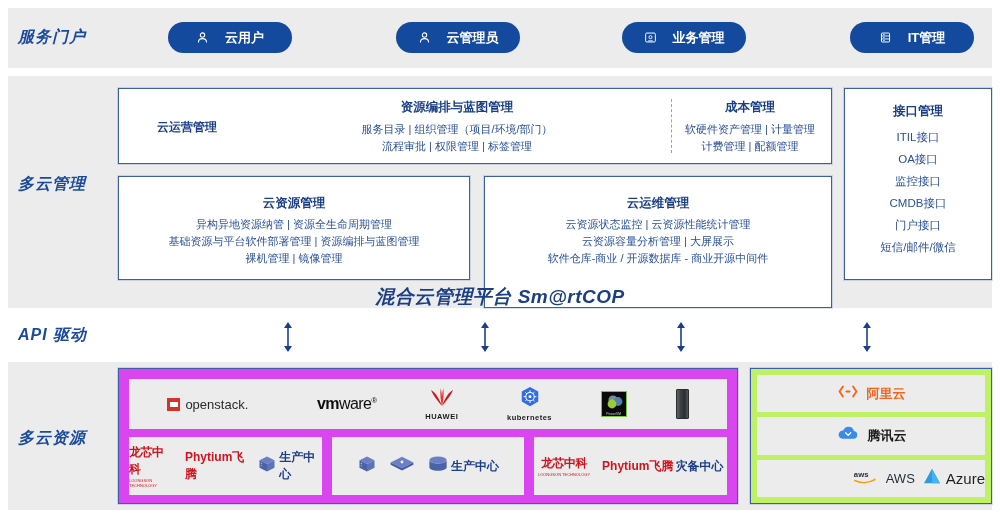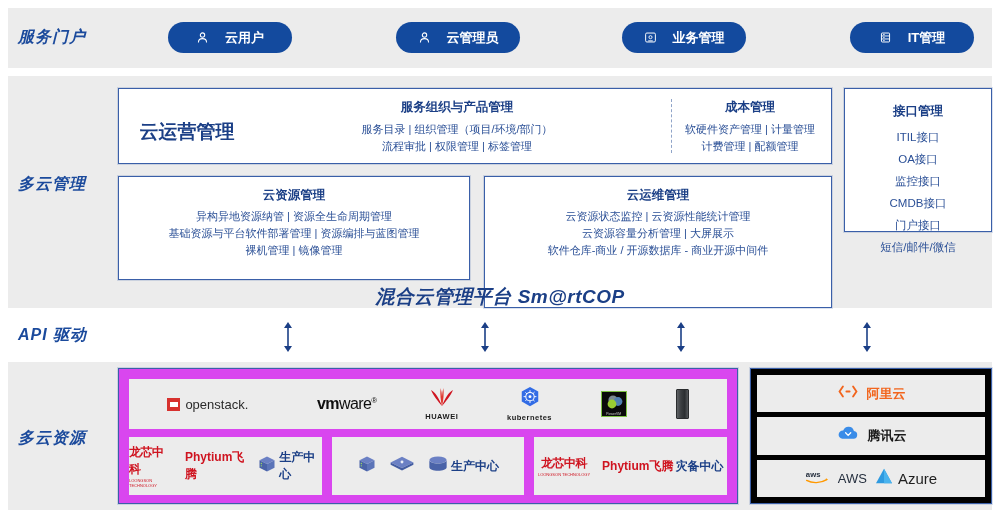--- a/index.html
+++ b/index.html
@@ -67,39 +67,39 @@
     color: #2a4f96;
     text-align: center;
     line-height: 17px;
     white-space: nowrap;
   }
 
   
   #card-ops { left: 118px; top: 88px; width: 714px; height: 76px; }
   #card-ops .side-name {
     position: absolute; left: 16px; top: 30px; width: 104px;
-    text-align: center; font-size: 19px; font-weight: bold; color: #1b3f86;
+    text-align: center; font-size: 12px; font-weight: bold; color: #1b3f86;
   }
   #card-ops .col {
     position: absolute; top: 10px;
   }
   #col-svcorg { left: 128px; width: 420px; }
   #col-cost   { left: 556px; width: 150px; }
   #ops-divider {
     position: absolute; left: 552px; top: 10px; bottom: 10px;
     width: 0; border-left: 1px dashed #8fa4c8;
   }
 
   
   #card-res { left: 118px; top: 176px; width: 352px; height: 104px; }
   #card-ops2 { left: 484px; top: 176px; width: 348px; height: 132px; }
-  .card-body { padding-top: 10px; }
-
-  
-  #card-iface { left: 844px; top: 88px; width: 148px; height: 144px; }
+  .card-body { padding-top: 18px; }
+
+  
+  #card-iface { left: 844px; top: 88px; width: 148px; height: 192px; }
   #card-iface .card-title { margin-top: 14px; }
   #card-iface .iface-item {
     font-size: 11.5px; color: #2a4f96; text-align: center; line-height: 22px;
   }
 
   
   #platform-name {
     position: absolute; left: 0; right: 0; top: 284px;
     text-align: center;
     font-size: 19px; font-weight: bold; font-style: italic;
@@ -138,30 +138,30 @@
     flex: 1; background: #ececec;
     display: flex; flex-direction: row; align-items: center; justify-content: center;
     gap: 2px;
   }
   .dc-chips { display: flex; align-items: center; justify-content: center; gap: 12px; height: 26px; }
   .dc-label { font-size: 12px; font-weight: bold; color: #1b3f86; }
 
   
   #pub-outer {
     position: absolute; left: 750px; top: 368px; width: 242px; height: 136px;
-    border: 1px solid #3a5fa8; background: #000000;
+    border: 1px solid #3a5fa8; background: #bef264;
     box-shadow: 0 0 0 1px rgba(58,95,168,0.18);
     padding: 6px;
     display: flex; flex-direction: column; gap: 5px;
   }
   .pub-row {
     flex: 1; background: #ececec;
     display: flex; align-items: center; justify-content: center; gap: 8px;
   }
-  .pub-row.split { justify-content: center; }
+  .pub-row.split { justify-content: flex-end; }
   .pub-name { font-size: 13px; font-weight: bold; }
   .brand-ali  { color: #f2651d; }
   .brand-hw   { color: #1a1a1a; }
   .brand-tx   { color: #1a1a1a; }
   .brand-aws  { color: #252f3e; font-weight: normal; font-size: 13px; }
   .brand-az   { color: #1f1f1f; font-weight: normal; font-size: 15px; }
 
   
   .wm { display: flex; align-items: center; gap: 5px; }
   .wm-openstack-mark {
@@ -242,21 +242,21 @@
   </div>
 
   <div class="band" id="band-mgmt"></div>
   <div class="row-label" id="lbl-mgmt">多云管理</div>
 
   <div class="card" id="card-ops">
     <div class="side-name">云运营管理</div>
     <div id="ops-divider"></div>
 
     <div class="col" id="col-svcorg">
-      <div class="card-title">服务组织与产品管理</div>
+      <div class="card-title">资源编排与蓝图管理</div>
       <div style="height:5px"></div>
       <div class="card-line">服务目录 | 组织管理（项目/环境/部门）</div>
       <div class="card-line">流程审批 | 权限管理 | 标签管理</div>
     </div>
 
     <div class="col" id="col-cost">
       <div class="card-title">成本管理</div>
       <div style="height:5px"></div>
       <div class="card-line">软硬件资产管理 | 计量管理</div>
       <div class="card-line">计费管理 | 配额管理</div>

